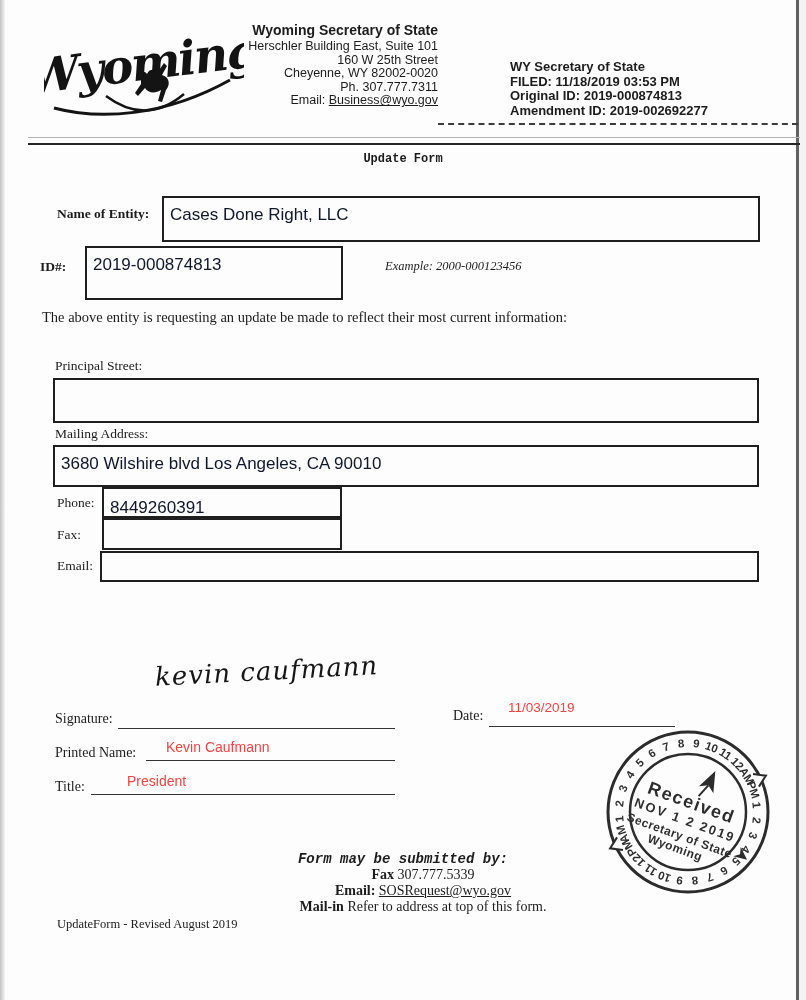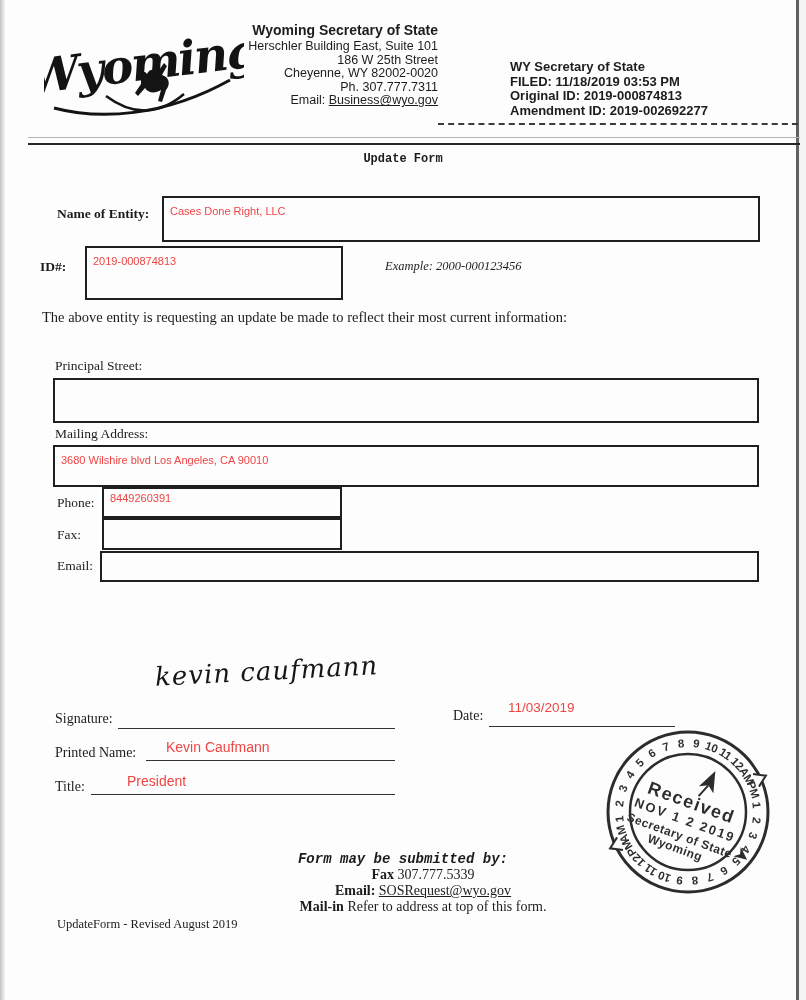--- a/index.html
+++ b/index.html
@@ -16,21 +16,21 @@
   .office .l{font-size:12.5px;line-height:13.6px;}
   .ulink{text-decoration:underline;}
   .filing{left:510px;top:60px;font-family:"Liberation Sans",sans-serif;font-weight:bold;font-size:13px;line-height:14.5px;}
   .dashed{left:438px;top:123px;width:360px;border-top:2px dashed #3c3c3c;}
   .rule{left:28px;top:137px;width:772px;height:5px;border-top:1.5px solid #b3b3b3;border-bottom:2.5px solid #262626;}
   .form-title{left:0;top:152px;width:806px;text-align:center;font-size:12px;font-weight:bold;font-family:Liberation Mono, monospace;}
   
   .lbl{font-size:13.5px;}
   .lbl.b{font-weight:bold;}
   .box{border:2px solid #1f1f1f;background:transparent;}
-  .val{font-family:"Liberation Sans",sans-serif;font-size:11px;color:#ef4444;padding:7px 0 0 6px;}
+  .val{font-family:"Liberation Sans",sans-serif;font-size:17px;color:#0f172a;padding:7px 0 0 6px;}
   .example{font-size:12.5px;font-style:italic;}
   .intro{left:42px;top:309px;width:720px;font-size:14.5px;}
   .notes{left:73px;top:583px;width:660px;text-align:center;font-size:12.5px;font-style:italic;line-height:15px;}
   
   .sig-script{left:155px;top:656px;font-family:"DejaVu Serif",serif;font-style:italic;font-size:26px;
               transform:rotate(-3deg);letter-spacing:1px;color:#161616;}
   .uline{border-bottom:1.5px solid #333;height:0;}
   .fillval{font-family:"Liberation Sans",sans-serif;font-size:14px;color:#ef4444;}
   
   .submit{left:203px;top:851px;width:400px;text-align:center;font-size:14px;line-height:16px;}
@@ -64,21 +64,21 @@
     <g fill="#141414">
       <path d="M97,56 c-4,-7 3,-11 6,-6 c2,-5 8,-6 10,-1 l7,-10 3,3 -5,9 c7,2 9,9 4,15 l-4,12 -4,-1 3,-11 c-6,4 -13,3 -16,-2 l-7,8 -3,-3 6,-9 z"></path>
       <circle cx="112" cy="42" r="3"></circle>
     </g>
     <text x="100" y="56" text-anchor="middle" font-family="DejaVu Serif, serif" font-style="italic" font-weight="bold" font-size="47" fill="#131313" transform="rotate(-7 100 56)" letter-spacing="-2">Wyoming</text>
   </svg>
 
   <div class="abs office">
     <div class="t">Wyoming Secretary of State</div>
     <div class="l">Herschler Building East, Suite 101</div>
-    <div class="l">186 W 25th Street</div>
+    <div class="l">160 W 25th Street</div>
     <div class="l">Cheyenne, WY 82002-0020</div>
     <div class="l">Ph. 307.777.7311</div>
     <div class="l"><span>Email: </span><span class="ulink">Business@wyo.gov</span></div>
   </div>
 
   <div class="abs filing">
     <div>WY Secretary of State</div>
     <div>FILED: 11/18/2019 03:53 PM</div>
     <div>Original ID: 2019-000874813</div>
     <div>Amendment ID: 2019-002692277</div>
@@ -106,21 +106,21 @@
     <div class="val"></div>
   </div>
 
   <div class="abs lbl" style="left:55px;top:426px;">Mailing Address:</div>
   <div class="abs box" style="left:53px;top:445px;width:702px;height:38px;">
     <div class="val">3680 Wilshire blvd Los Angeles, CA 90010</div>
   </div>
 
   <div class="abs lbl" style="left:57px;top:495px;">Phone:</div>
   <div class="abs box" style="left:102px;top:487px;width:236px;height:27px;">
-    <div class="val" style="padding-top:3px;">8449260391</div>
+    <div class="val" style="padding-top:9px;">8449260391</div>
   </div>
 
   <div class="abs lbl" style="left:57px;top:527px;">Fax:</div>
   <div class="abs box" style="left:102px;top:518px;width:236px;height:28px;">
     <div class="val" style="padding-top:3px;"></div>
   </div>
 
   <div class="abs lbl" style="left:57px;top:558px;">Email:</div>
   <div class="abs box" style="left:100px;top:551px;width:655px;height:27px;">
     <div class="val" style="padding-top:3px;"></div>

